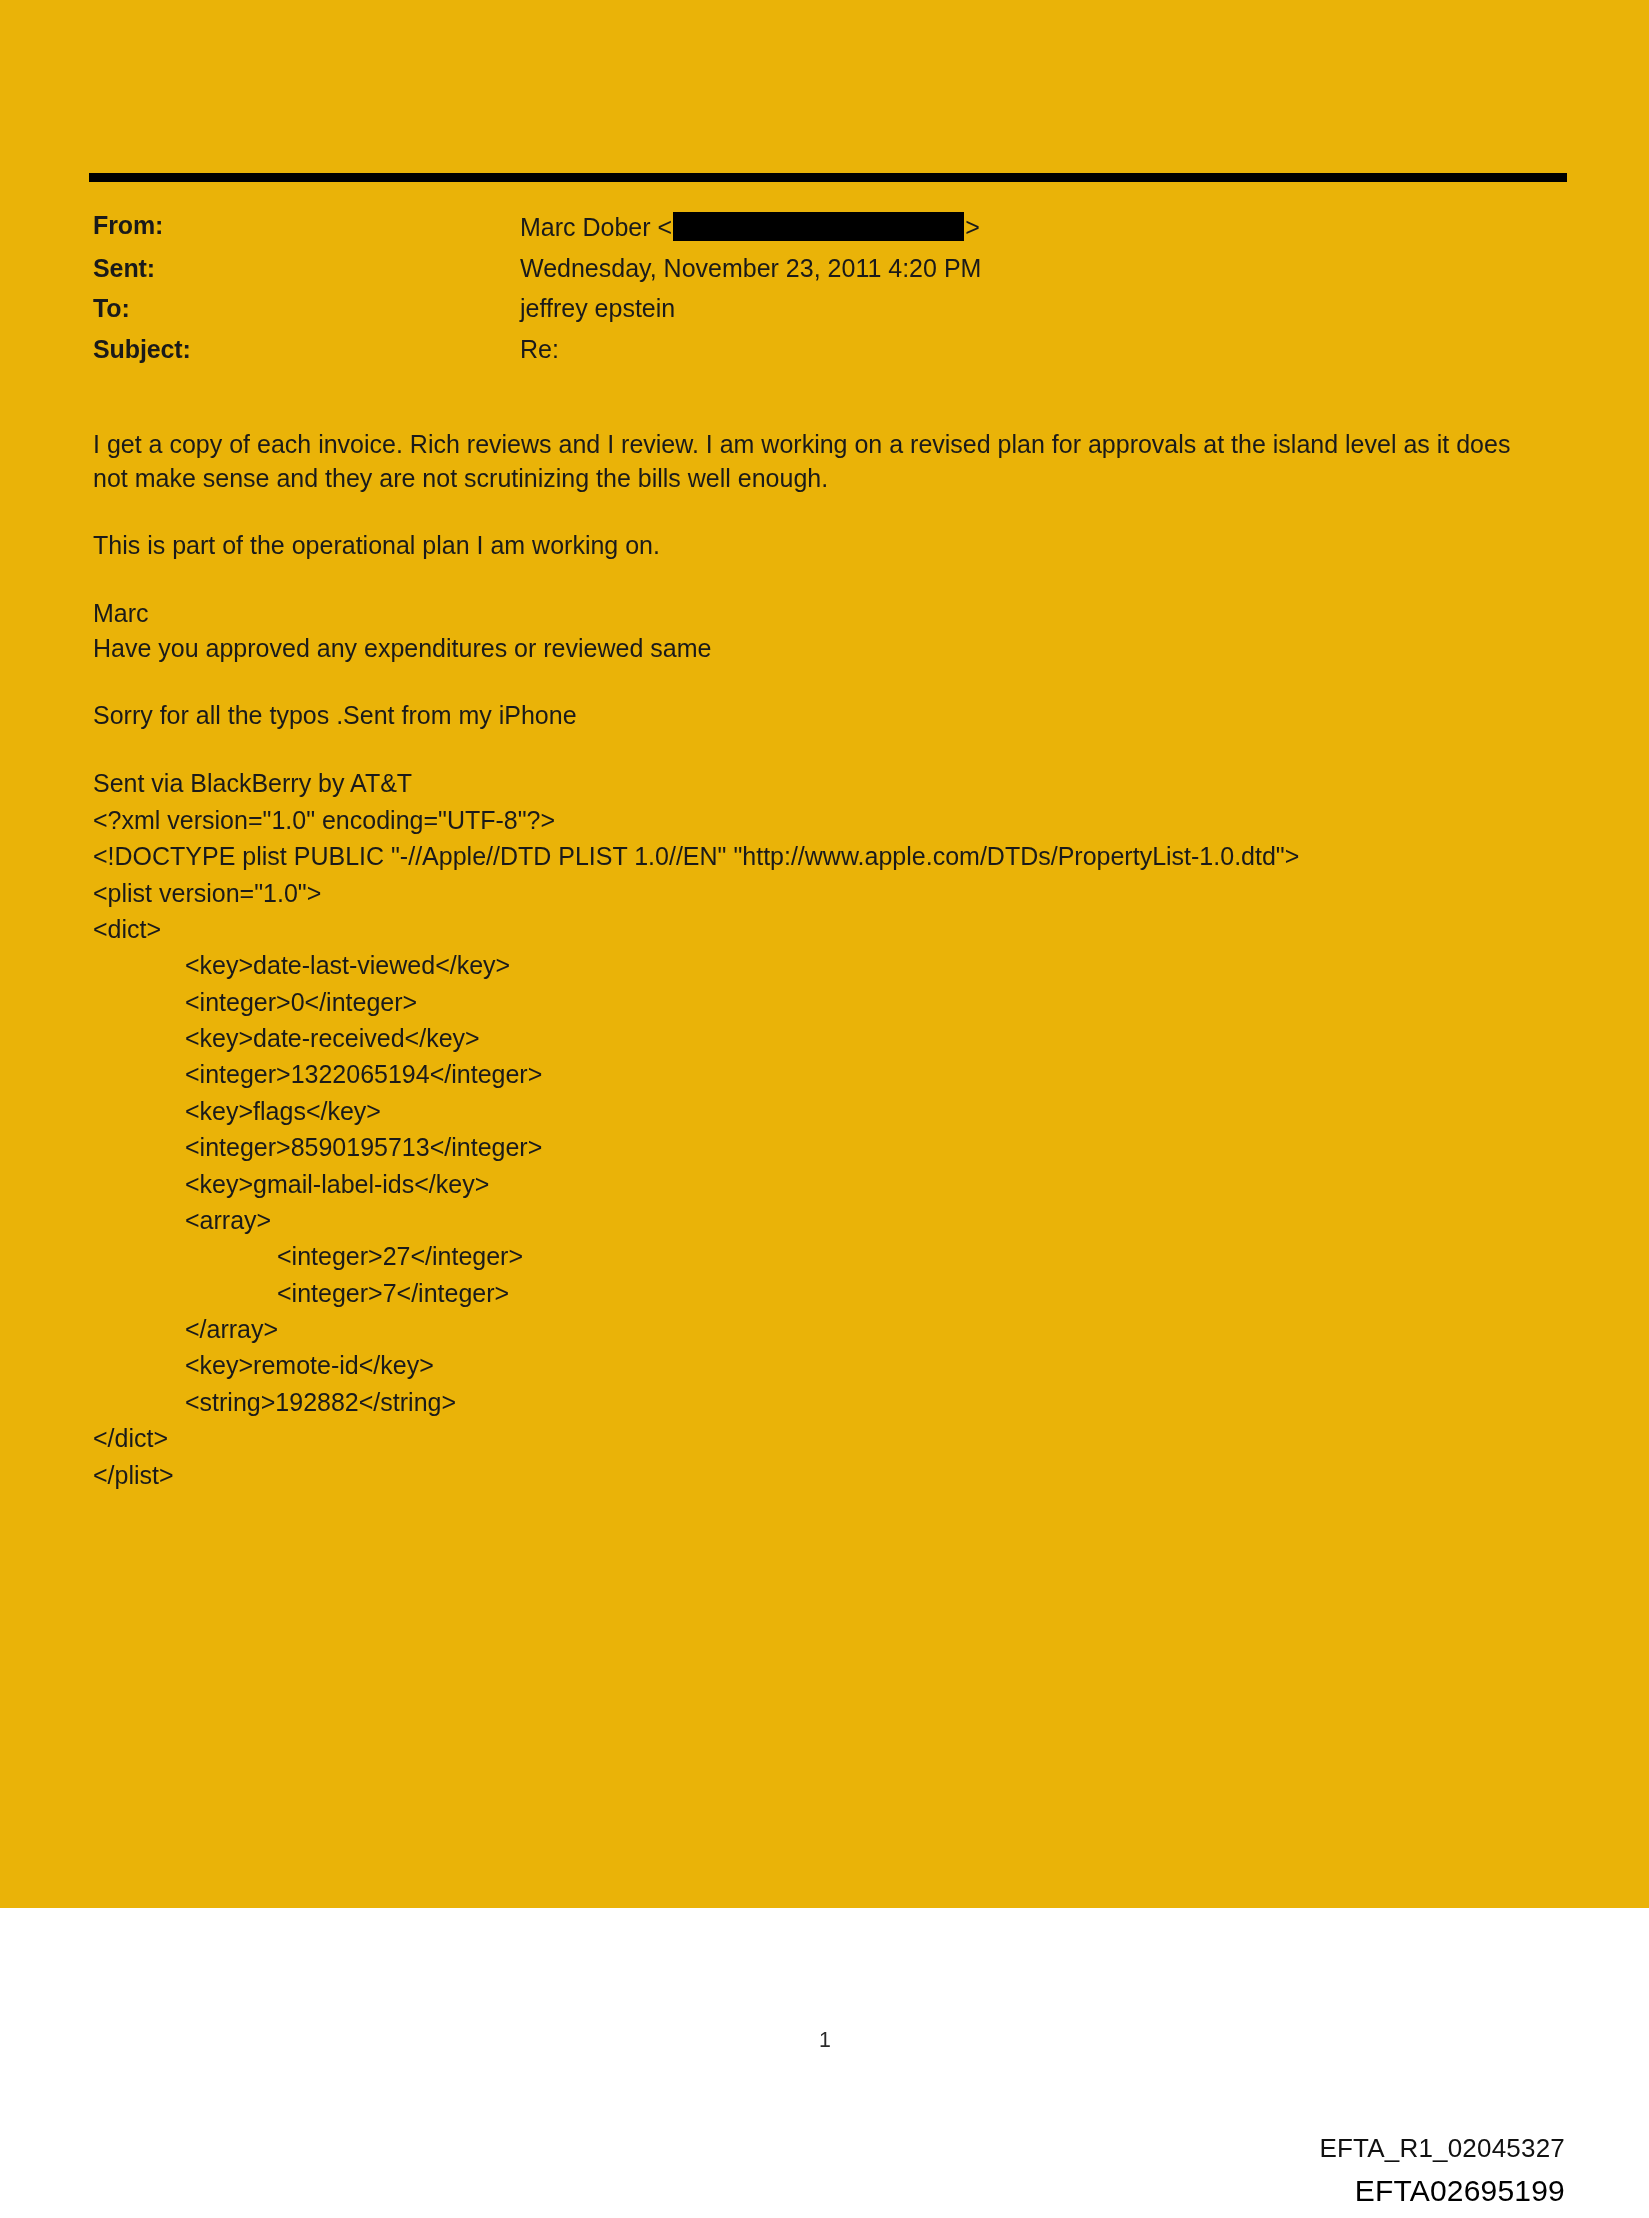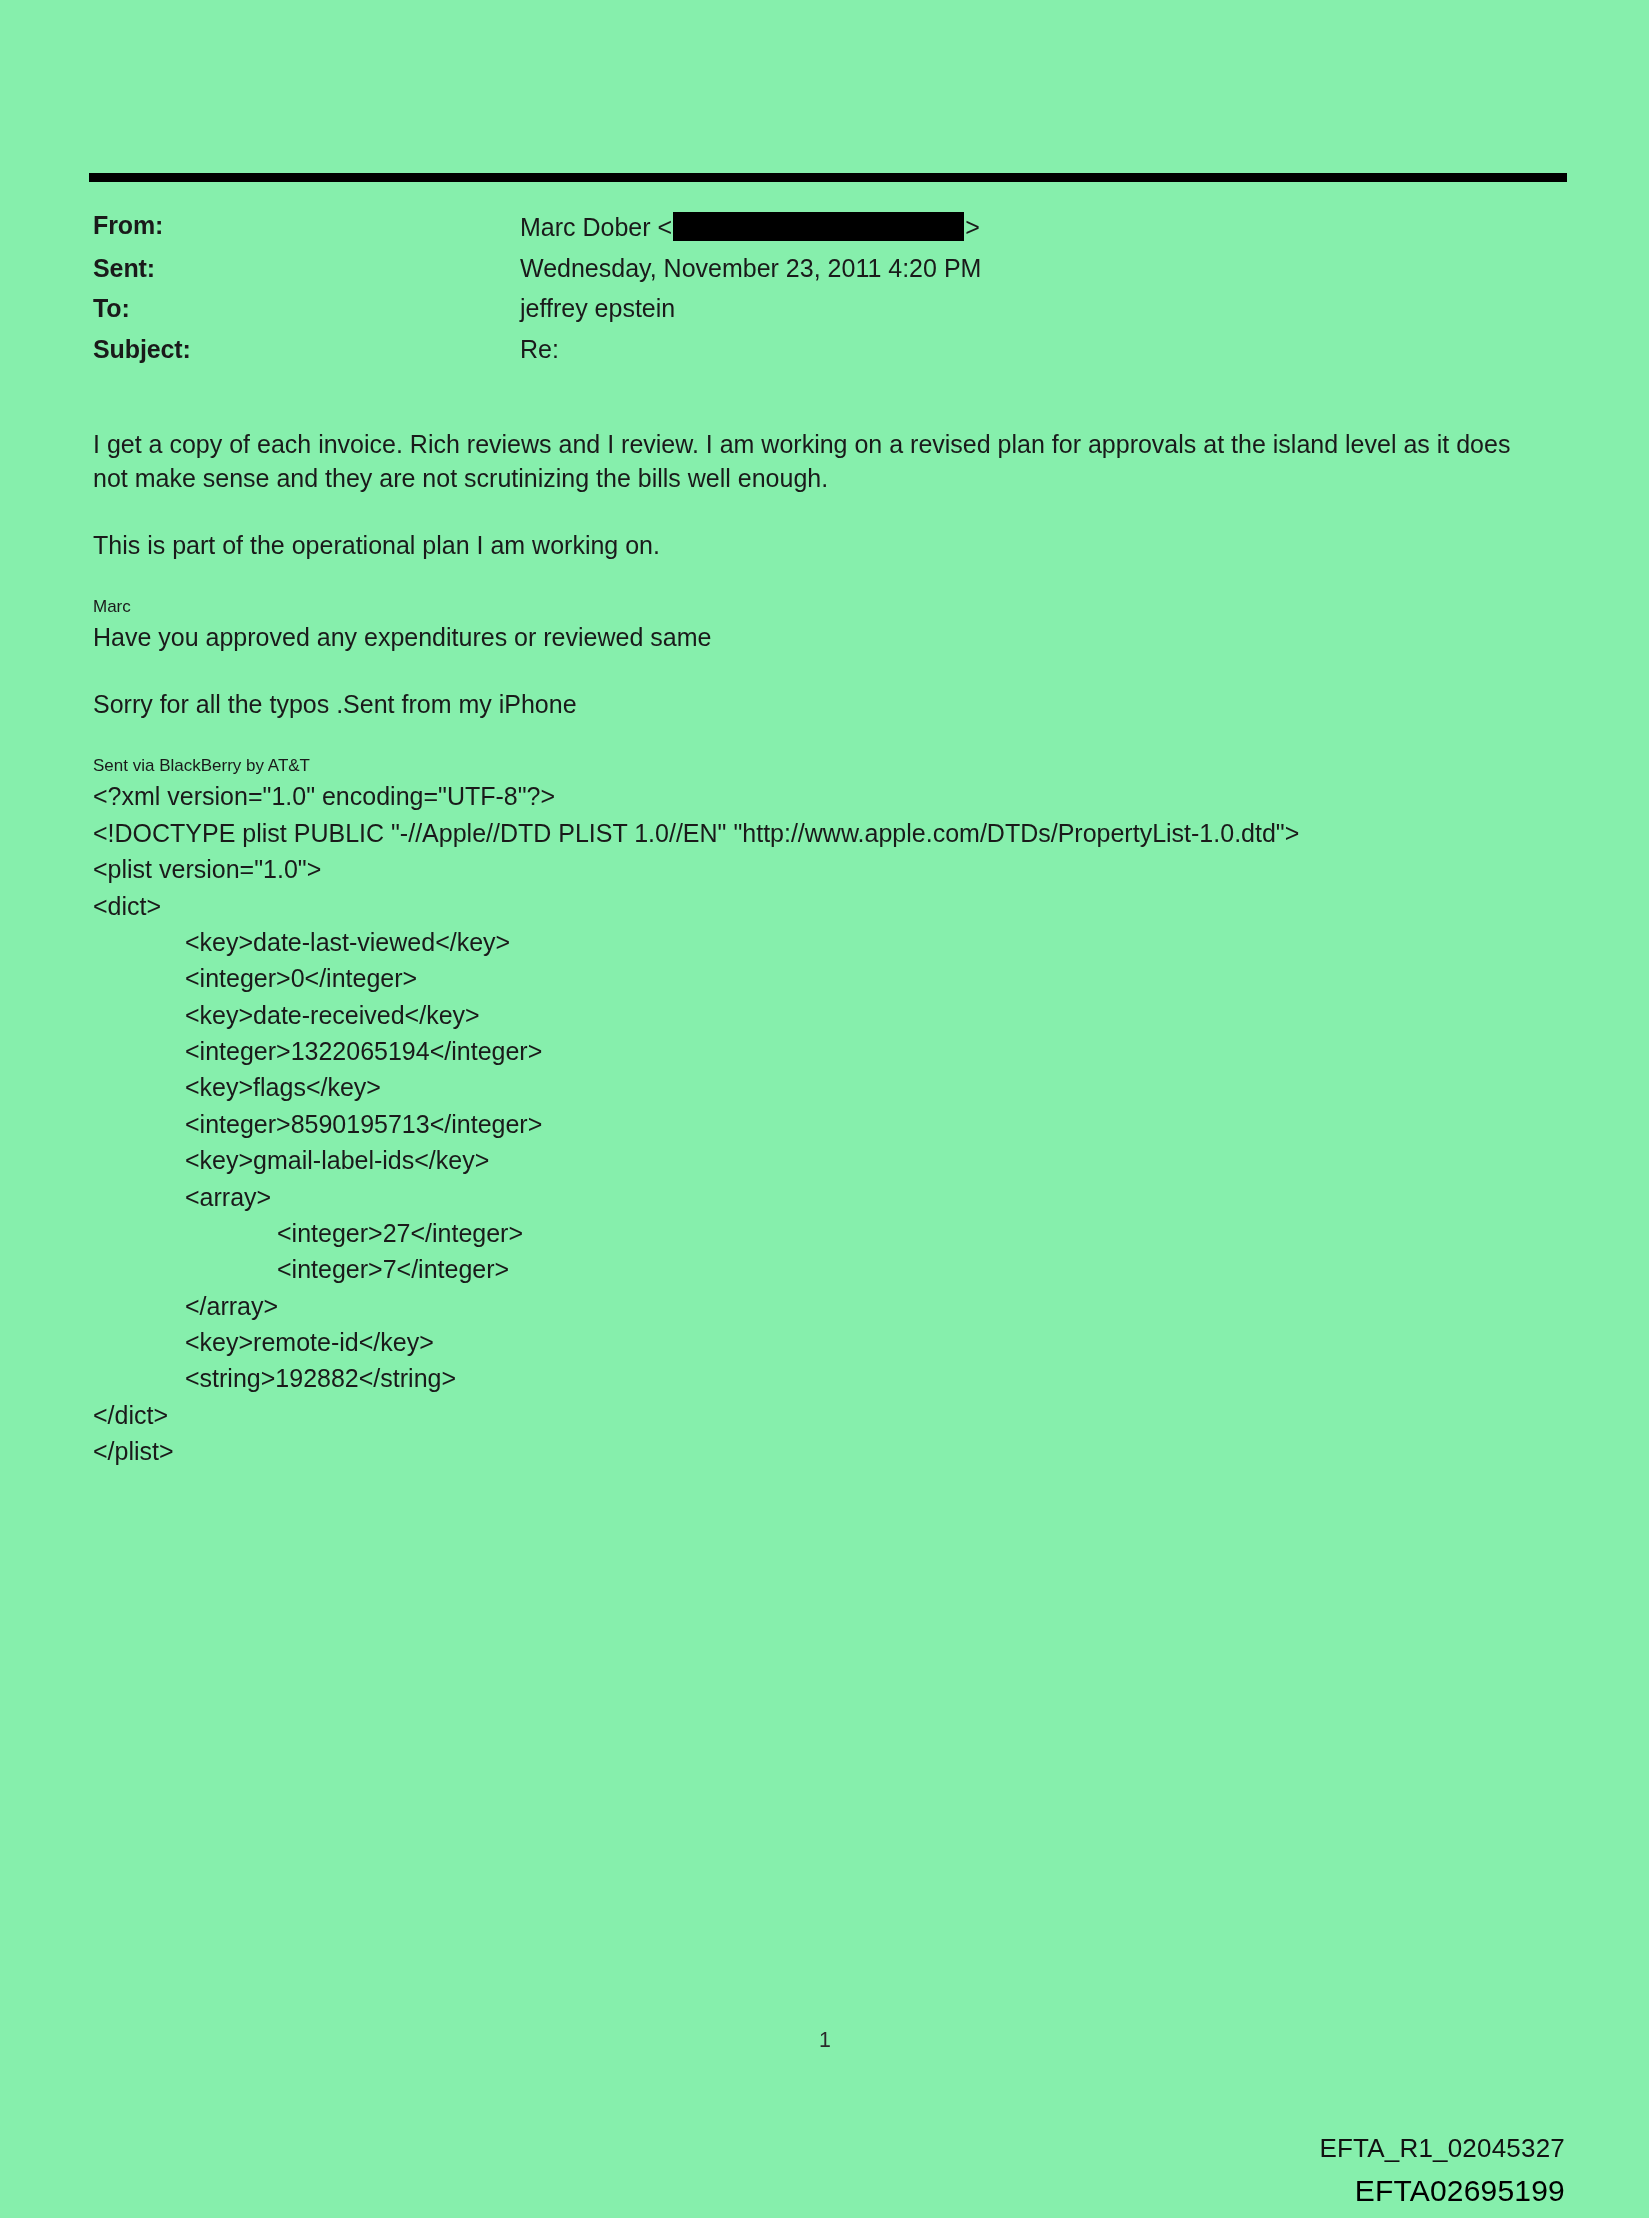--- a/index.html
+++ b/index.html
@@ -15,22 +15,22 @@
     color: #1a1a1a;
     overflow: hidden;
   }
 
   
   .page {
     position: absolute;
     left: 0;
     top: 0;
     width: 1650px;
-    height: 2218px;
-    background: #86efac;
+    height: 1908px;
+    background: #eab308;
   }
 
   
   .top-rule {
     position: absolute;
     left: 89px;
     top: 173px;
     width: 1478px;
     height: 8.7px;
     background: #000000;
@@ -77,21 +77,21 @@
     top: 427px;
     width: 1475px;
   }
   .para {
     font-size: 25px;
     line-height: 1.36;
     margin: 0 0 33px 0;
     max-width: 1456px;
   }
   .lines {
-    font-size: 17px;
+    font-size: 25px;
     line-height: 1.455;
     margin: 0 0 33px 0;
     white-space: pre-wrap;
   }
   .lines.no-gap {
     margin-bottom: 0;
   }
 
   
   .code-block {

